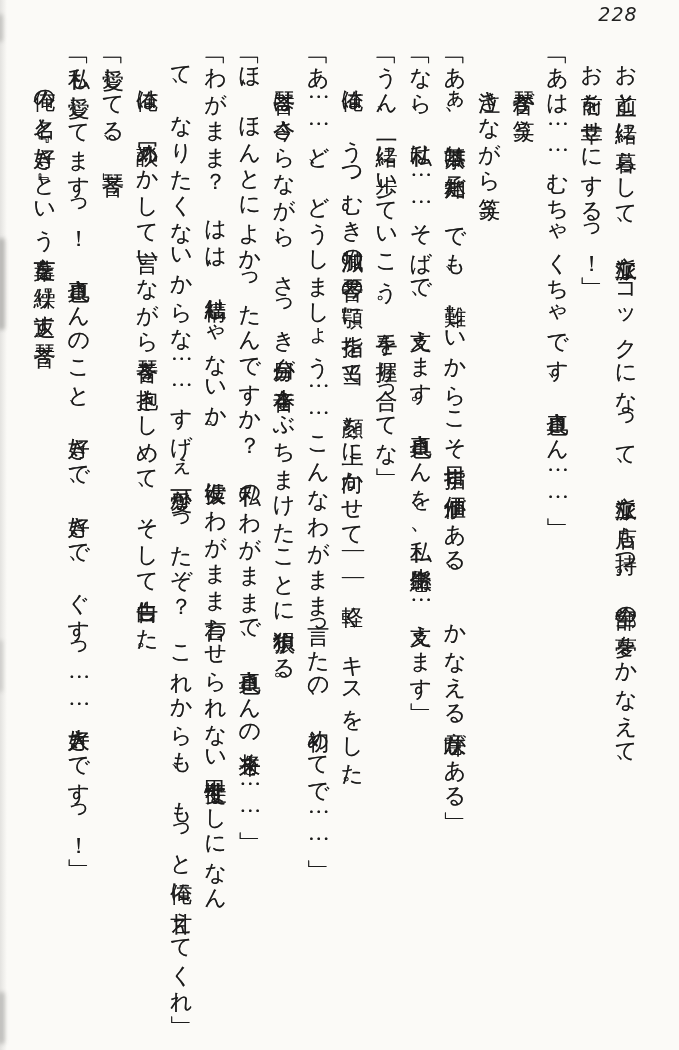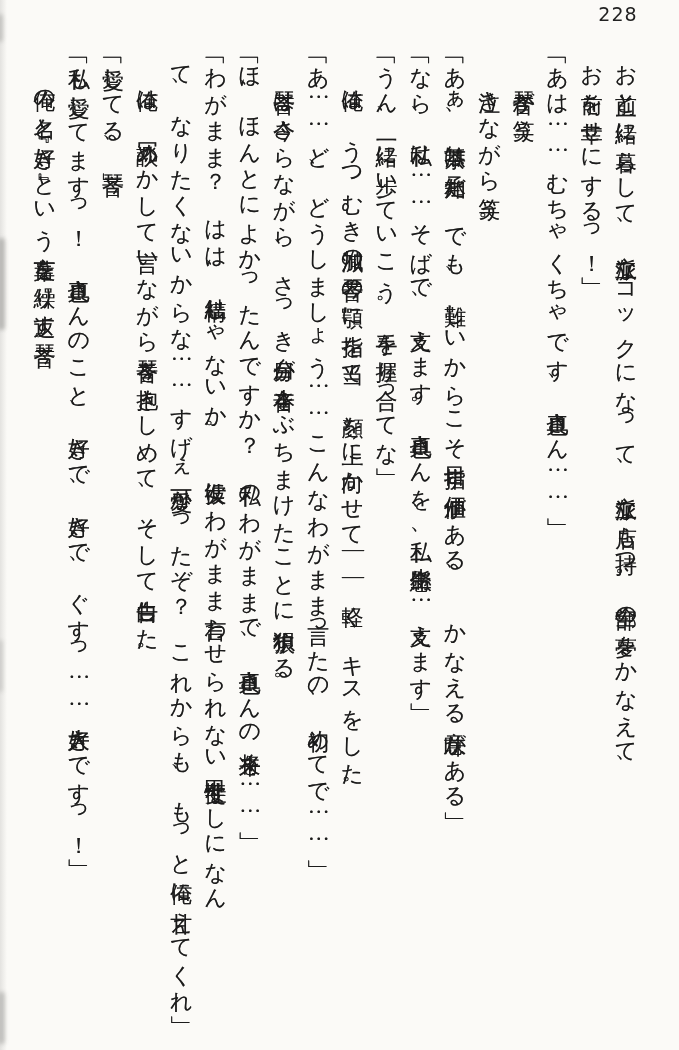--- a/index.html
+++ b/index.html
@@ -19,20 +19,21 @@
   .page-number {
     position: absolute;
     top: 3px;
     left: 596px;
     width: 44px;
     text-align: center;
     font-family: "DejaVu Sans", sans-serif;
     font-size: 19px;
     letter-spacing: 1px;
     color: #222;
+    font-style: italic;
   }
 
   
   .text-block {
     position: absolute;
     top: 50px;
     right: 36px;
     height: 995px;
     writing-mode: vertical-rl;
     -webkit-writing-mode: vertical-rl;

